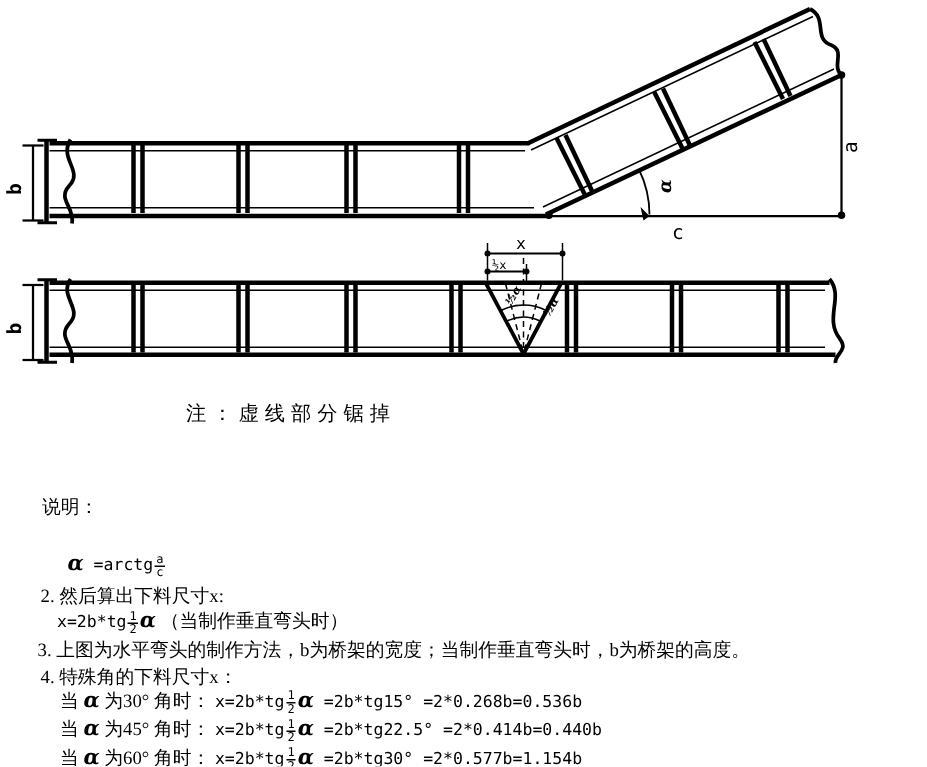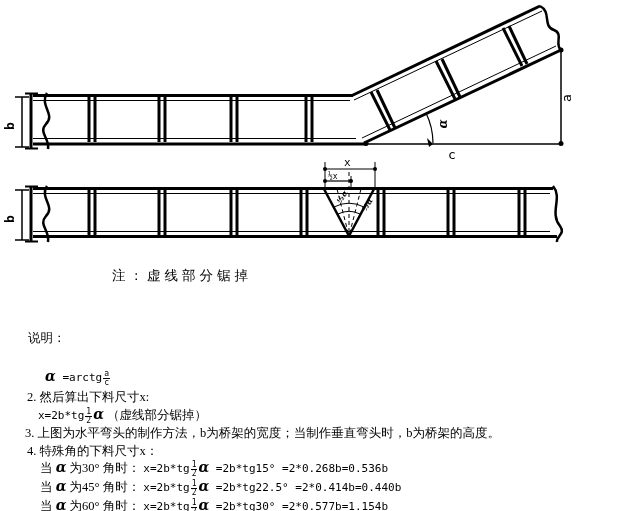--- a/index.html
+++ b/index.html
@@ -2,21 +2,21 @@
 <html><head>
 <meta charset="utf-8">
 <style>
   html,body{margin:0;padding:0;background:#fff;}
   #page{position:relative;width:618px;height:511px;background:#ffffff;overflow:hidden;
         font-family:"Liberation Serif","DejaVu Serif",serif;color:#000;}
   svg{position:absolute;left:0;top:0;}
   svg line,svg path,svg polyline{stroke:#000;fill:none;}
   .lbl-mono{font-family:"DejaVu Sans Mono","Liberation Mono",monospace;fill:#000;}
   .lbl-greek{font-family:"DejaVu Serif","Liberation Serif",serif;font-style:italic;font-weight:bold;fill:#000;}
-  #note{position:absolute;left:112px;top:267px;font-size:13.5px;letter-spacing:4px;white-space:pre;}
+  #note{position:absolute;left:124px;top:267px;font-size:13.5px;letter-spacing:4px;white-space:pre;}
   .tl{position:absolute;white-space:pre;font-size:12.5px;line-height:16px;margin-top:29px;}
   .mono{font-family:"DejaVu Sans Mono","Liberation Mono",monospace;font-size:11px;}
   .greek{font-family:"DejaVu Serif","Liberation Serif",serif;font-style:italic;font-weight:bold;font-size:14px;}
   .frac{display:inline-block;vertical-align:-4px;text-align:center;line-height:1;
         font-family:"DejaVu Sans Mono","Liberation Mono",monospace;font-size:8px;margin:0 1px;}
   .frac .num{display:block;border-bottom:1px solid #000;padding:0 1px;}
   .frac .den{display:block;padding:0 1px;}
 </style>
 </head>
 <body>
@@ -160,21 +160,21 @@
 
   <div id="note">注：虚线部分锯掉</div>
 
   <div class="tl" style="left:28px;top:301px;">说明：</div>
 
 
   <div class="tl" style="left:45px;top:339px;"><span class="greek">α</span><span class="mono"> =arctg</span><span class="frac"><span class="num">a</span><span class="den">c</span></span></div>
 
   <div class="tl" style="left:27px;top:360px;">2. 然后算出下料尺寸x:</div>
 
-  <div class="tl" style="left:38px;top:377px;"><span class="mono">x=2b*tg</span><span class="frac"><span class="num">1</span><span class="den">2</span></span><span class="greek">α</span><span> （虚线部分锯掉）</span></div>
+  <div class="tl" style="left:38px;top:377px;"><span class="mono">x=2b*tg</span><span class="frac"><span class="num">1</span><span class="den">2</span></span><span class="greek">α</span><span> （当制作垂直弯头时）</span></div>
 
   <div class="tl" style="left:25px;top:396px;">3. 上图为水平弯头的制作方法，b为桥架的宽度；当制作垂直弯头时，b为桥架的高度。</div>
 
   <div class="tl" style="left:27px;top:414px;text-align:center;">4. 特殊角的下料尺寸x：</div>
 
   <div class="tl" style="left:40px;top:430px;"><span>当 </span><span class="greek">α</span><span> 为30° 角时： </span><span class="mono">x=2b*tg</span><span class="frac"><span class="num">1</span><span class="den">2</span></span><span class="greek">α</span><span class="mono"> =2b*tg15° =2*0.268b=0.536b</span></div>
 
   <div class="tl" style="left:40px;top:449px;"><span>当 </span><span class="greek">α</span><span> 为45° 角时： </span><span class="mono">x=2b*tg</span><span class="frac"><span class="num">1</span><span class="den">2</span></span><span class="greek">α</span><span class="mono"> =2b*tg22.5° =2*0.414b=0.440b</span></div>
 
   <div class="tl" style="left:40px;top:468px;"><span>当 </span><span class="greek">α</span><span> 为60° 角时： </span><span class="mono">x=2b*tg</span><span class="frac"><span class="num">1</span><span class="den">2</span></span><span class="greek">α</span><span class="mono"> =2b*tg30° =2*0.577b=1.154b</span></div>

